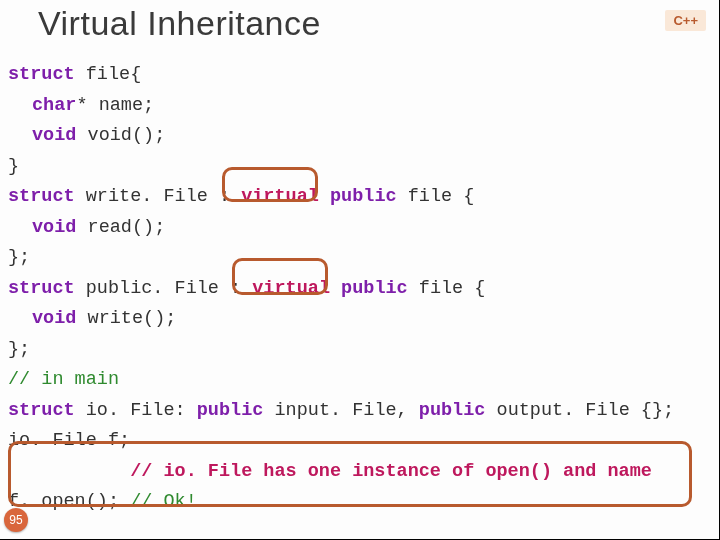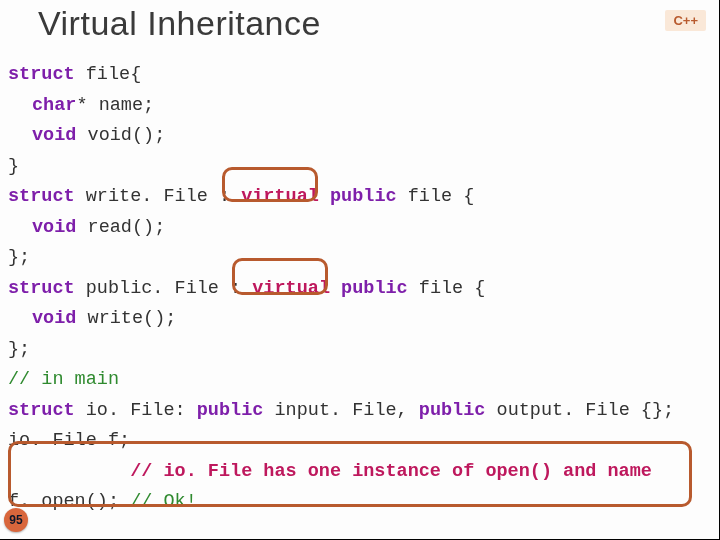--- a/index.html
+++ b/index.html
@@ -52,23 +52,23 @@
   .ind1 { padding-left: 24px; display: inline-block; }
   .code-line { white-space: pre; }
   .slide-number {
     position: absolute;
     left: 4px;
     bottom: 8px;
     width: 24px;
     height: 24px;
     background: #d9663c;
     border-radius: 50%;
-    color: #0f172a;
+    color: #ffffff;
     font-size: 12px;
-    font-weight: bold;
+    font-weight: normal;
     display: flex;
     align-items: center;
     justify-content: center;
     box-shadow: 0 1px 2px rgba(0,0,0,0.3);
   }
   .box {
     position: absolute;
     border: 3px solid #b85a2e;
     border-radius: 10px;
     pointer-events: none;

